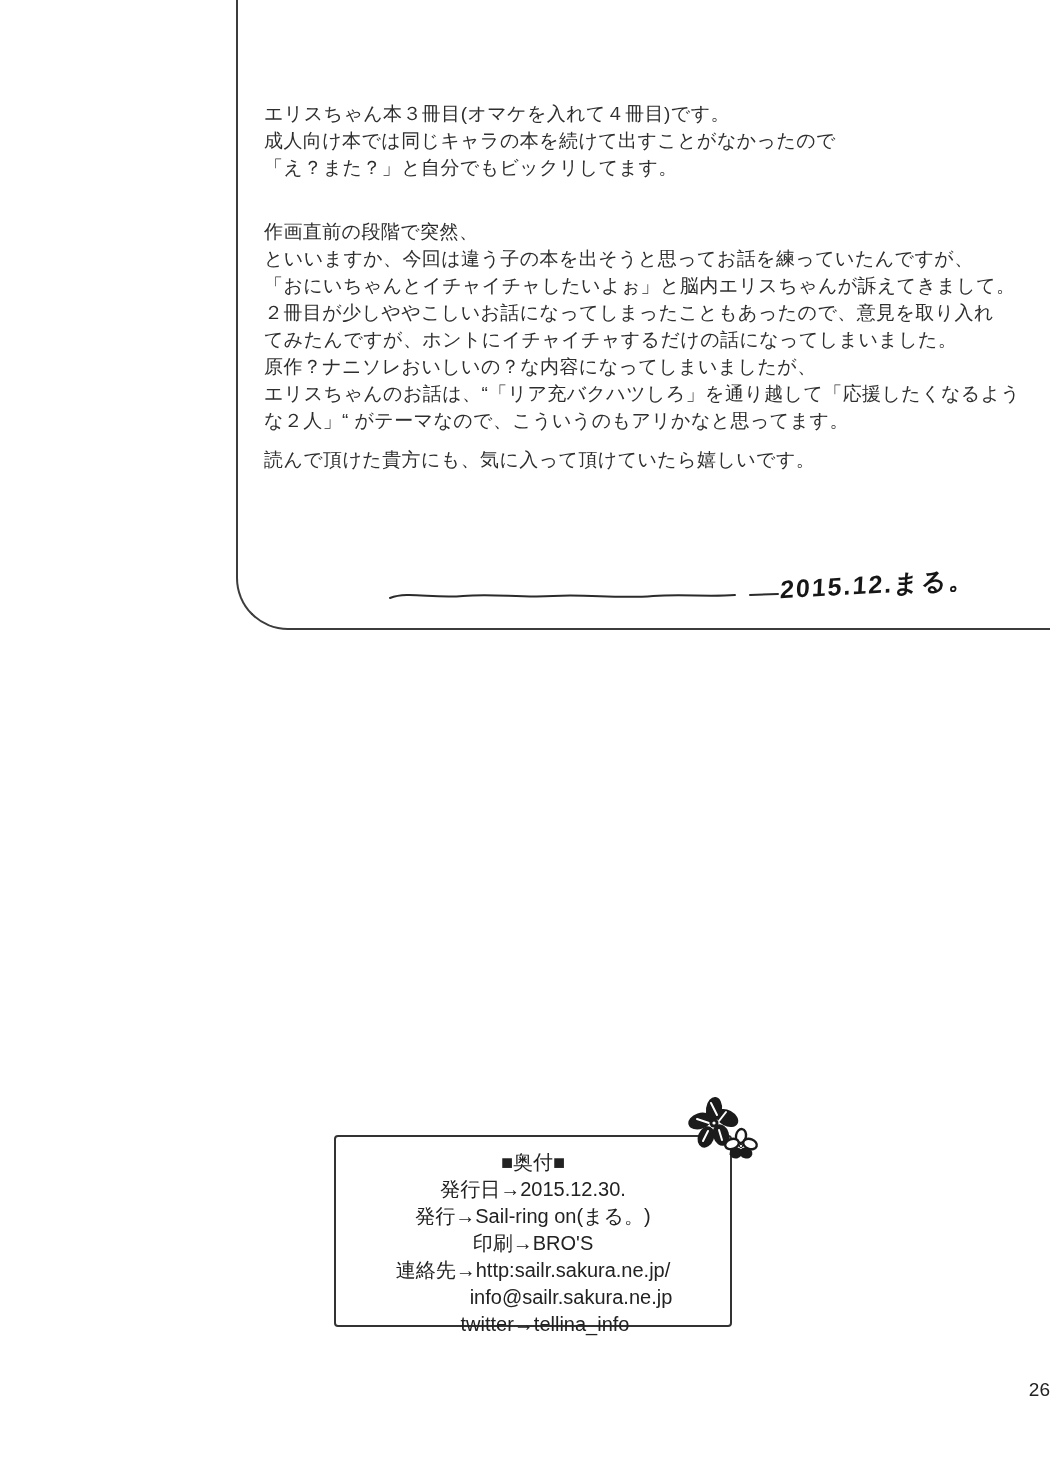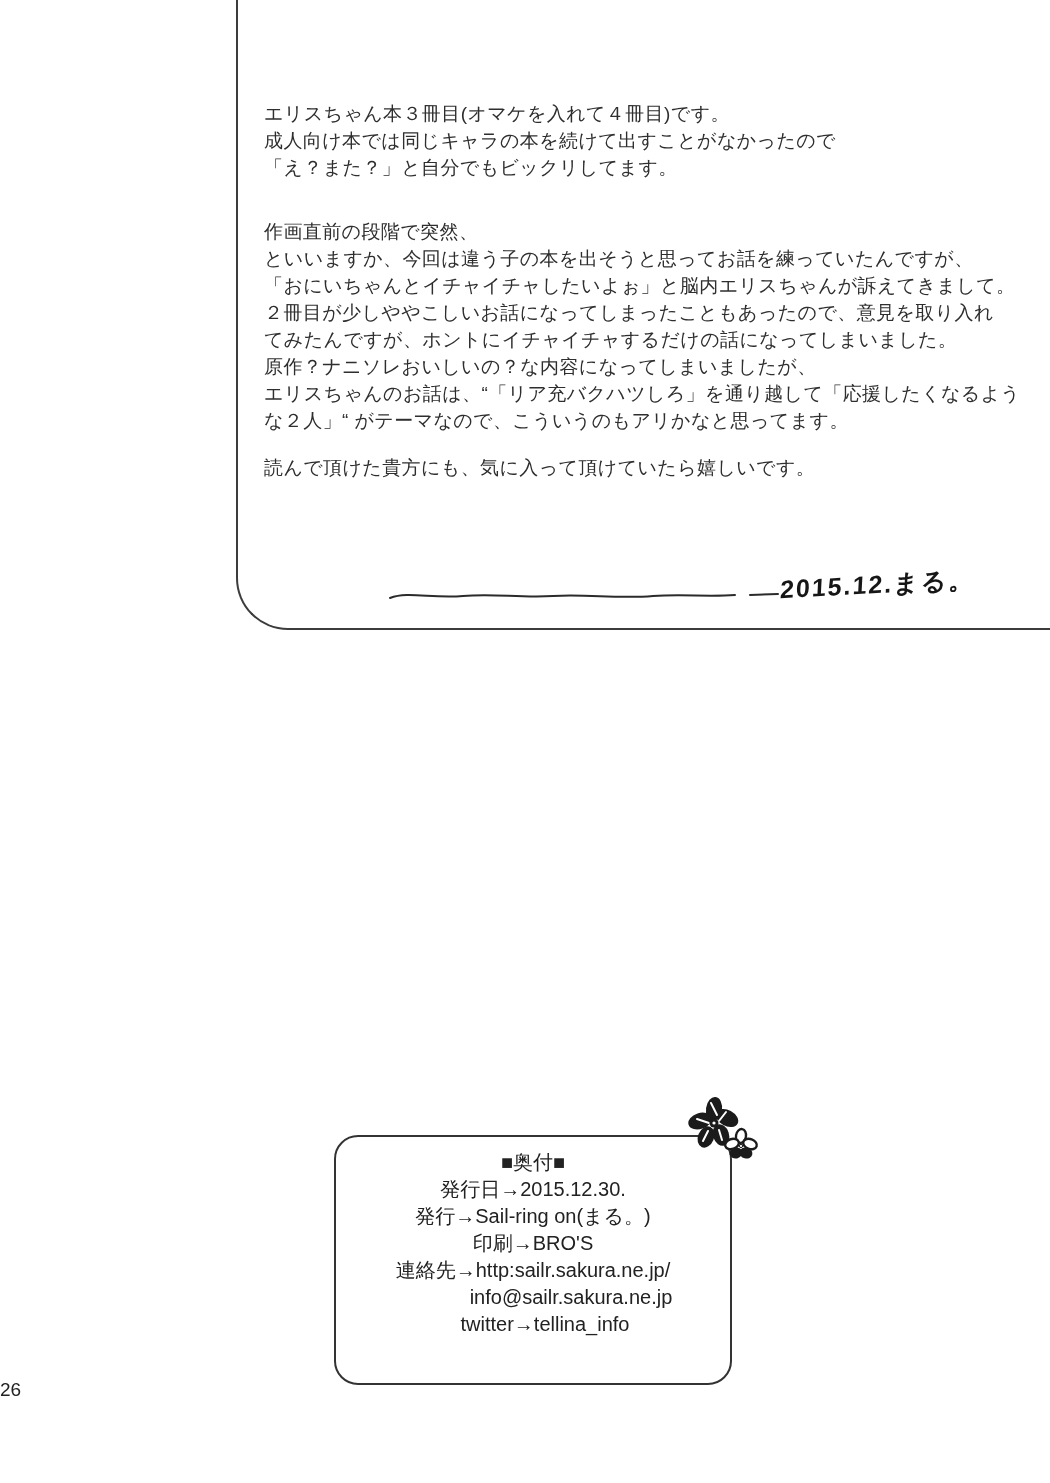--- a/index.html
+++ b/index.html
@@ -12,45 +12,45 @@
     position:absolute; left:236px; top:-6px; width:816px; height:634px;
     border-left:2px solid #3c3c3c; border-bottom:2px solid #3c3c3c;
     border-bottom-left-radius:52px;
   }
   .afterword {
     position:absolute; left:264px; top:100px; width:740px;
     font-size:19px; line-height:27px; letter-spacing:0.4px;
     white-space:nowrap;
   }
   .afterword .para.gap-lg { margin-top:37px; }
-  .afterword .para.gap-sm { margin-top:20px; }
+  .afterword .para.gap-sm { margin-top:12px; }
   .afterword .footnote {
     margin-top:14px; margin-left:22px;
     font-size:13px; line-height:20px; letter-spacing:0.2px; color:#383838;
   }
   .divider { position:absolute; left:388px; top:585px; }
   .signature {
     position:absolute; left:780px; top:568px;
     font-size:25px; font-weight:bold; color:#161616;
     transform:rotate(-3deg) skewX(-6deg); letter-spacing:2px;
     white-space:nowrap;
   }
   .colophon {
-    position:absolute; left:334px; top:1135px; width:398px; height:250px;
-    box-sizing:border-box; border:2px solid #333333; border-radius:24px;
+    position:absolute; left:334px; top:1135px; width:398px; height:192px;
+    box-sizing:border-box; border:2px solid #333333; border-radius:4px;
     text-align:center; font-size:20px; line-height:27px; padding-top:12px;
     color:#222222;
   }
   .colophon .c-line { white-space:nowrap; }
   .colophon .shift-a { position:relative; left:38px;text-align:center; }
   .colophon .shift-b { position:relative; left:12px; }
   .flower { position:absolute; left:688px; top:1094px; }
   .page-number {
     position:absolute; left:0; top:1379px; width:1050px;
-    text-align:left; font-size:19px; color:#222222;
+    text-align:right; font-size:19px; color:#222222;
   }
 </style>
 </head>
 <body>
 
 <div class="page">
 
   <div class="panel-frame"></div>
 
   <div class="afterword">

